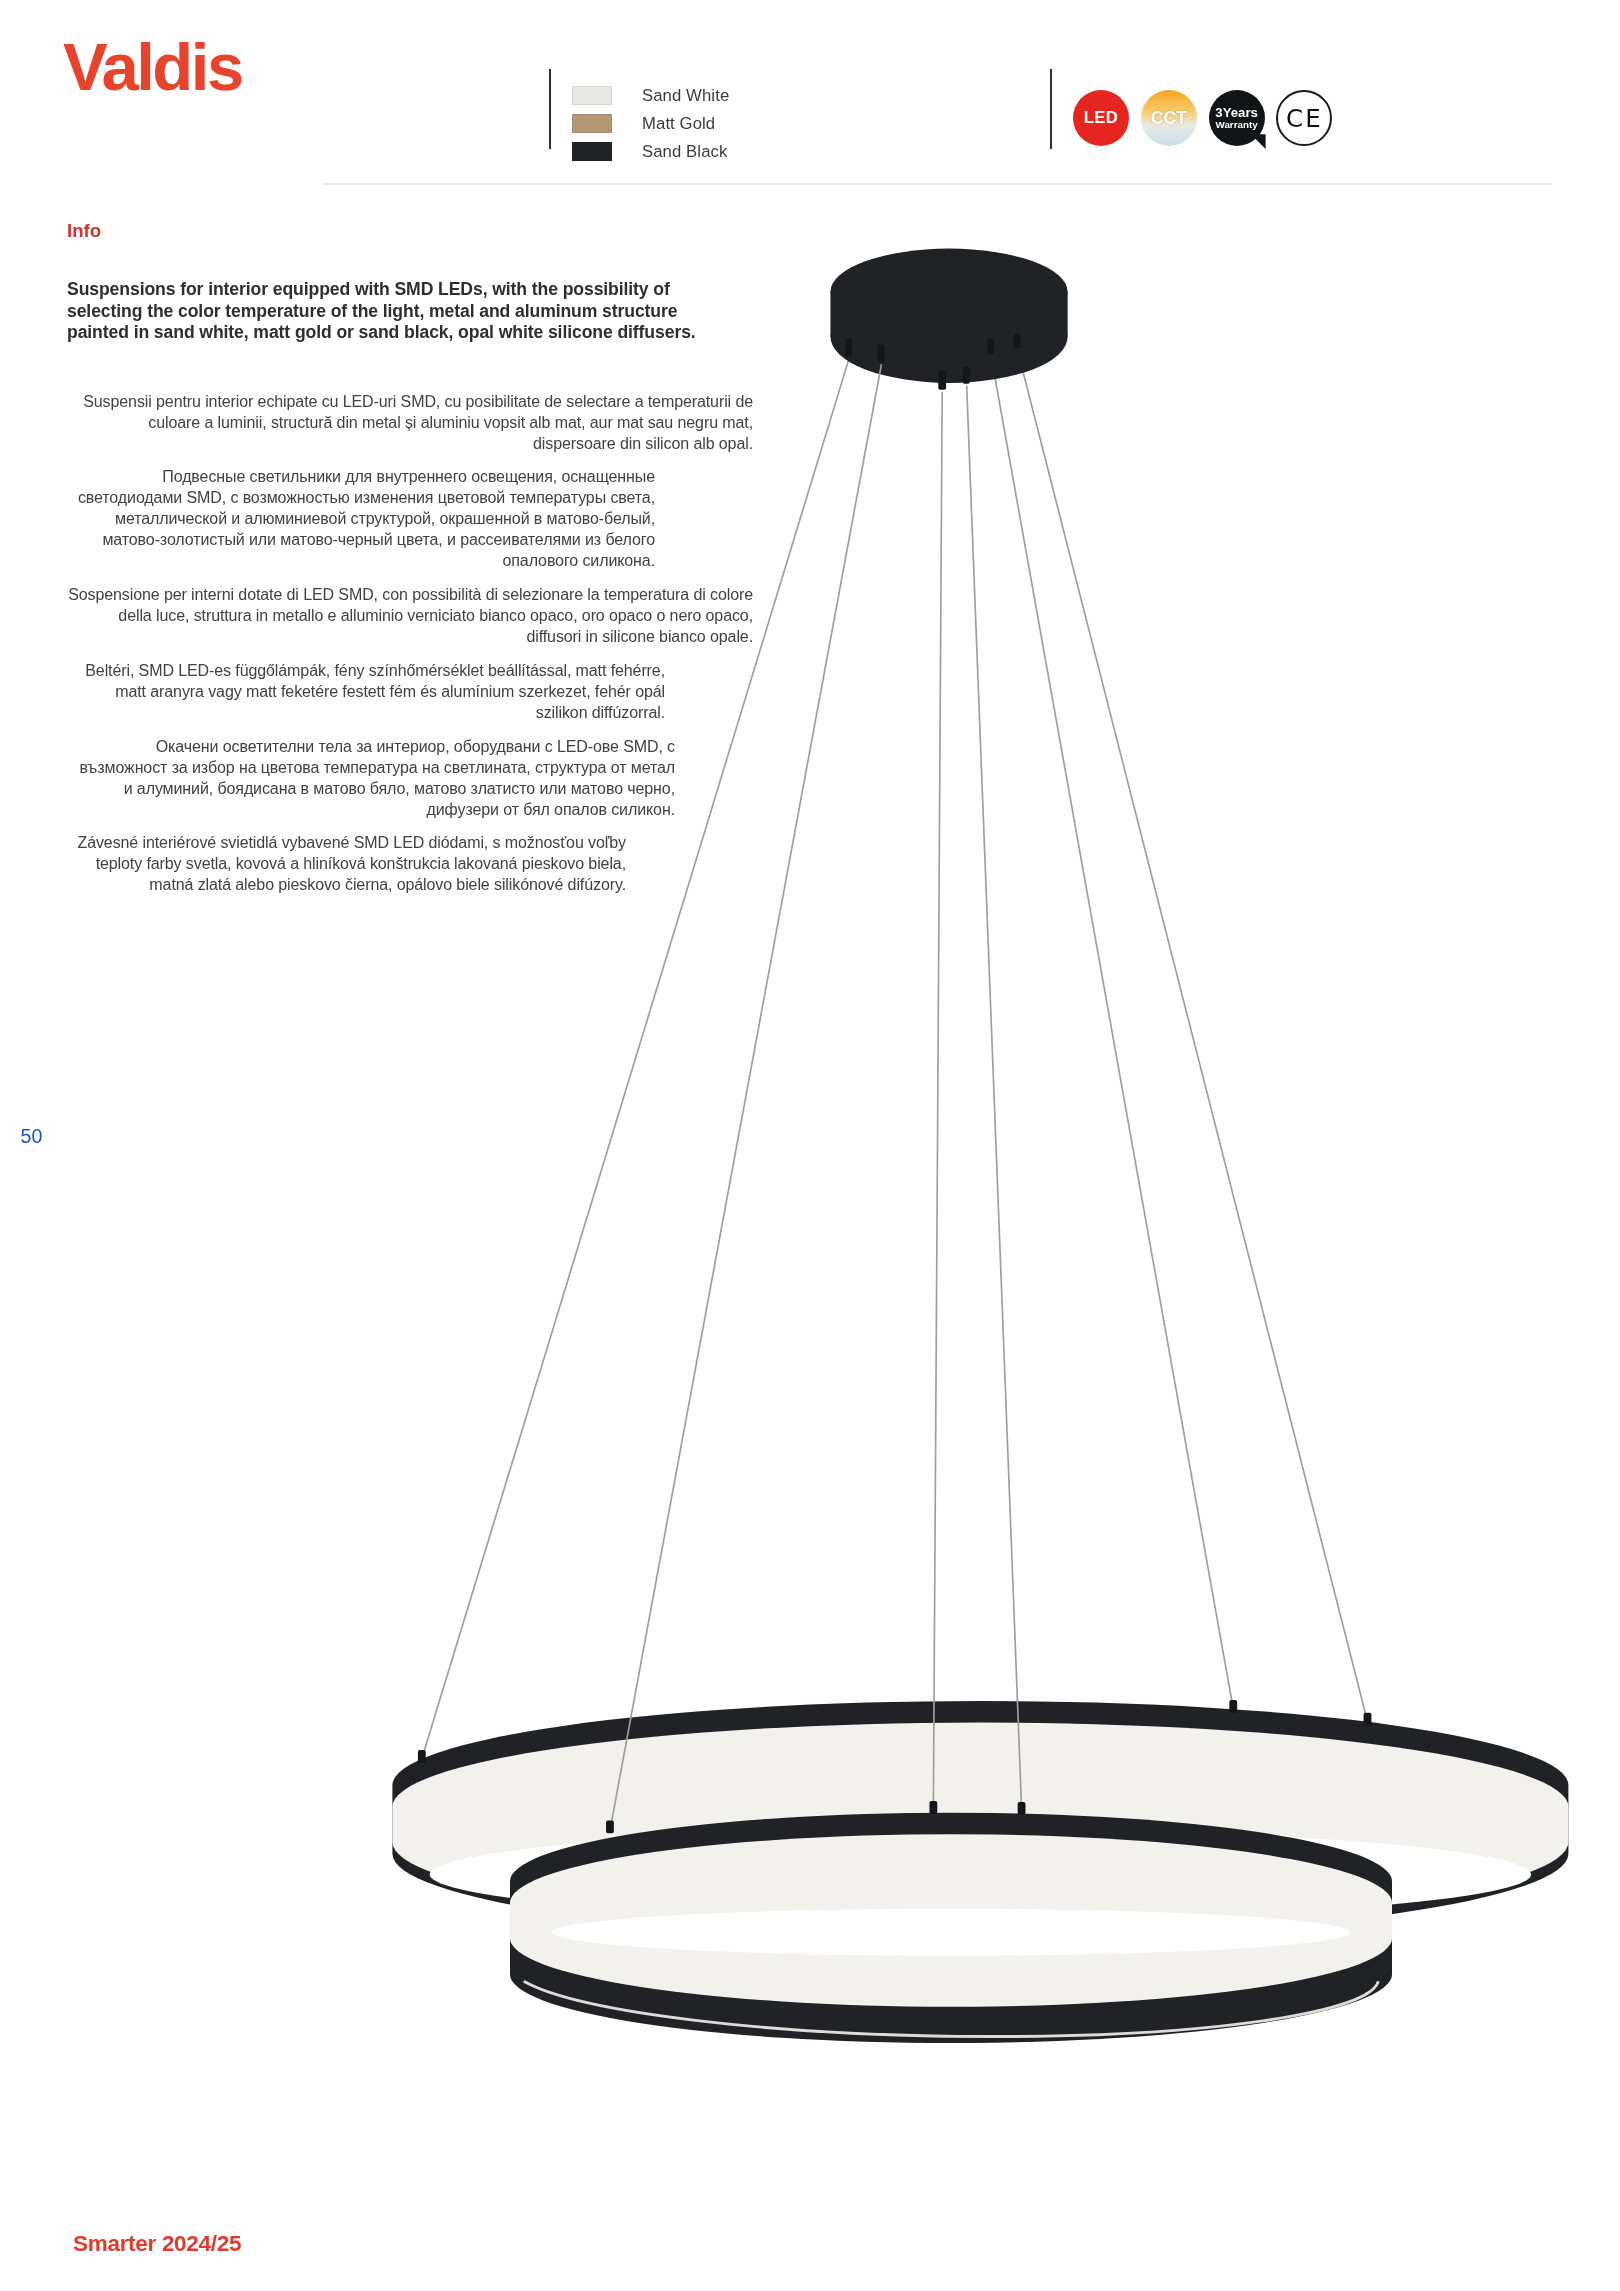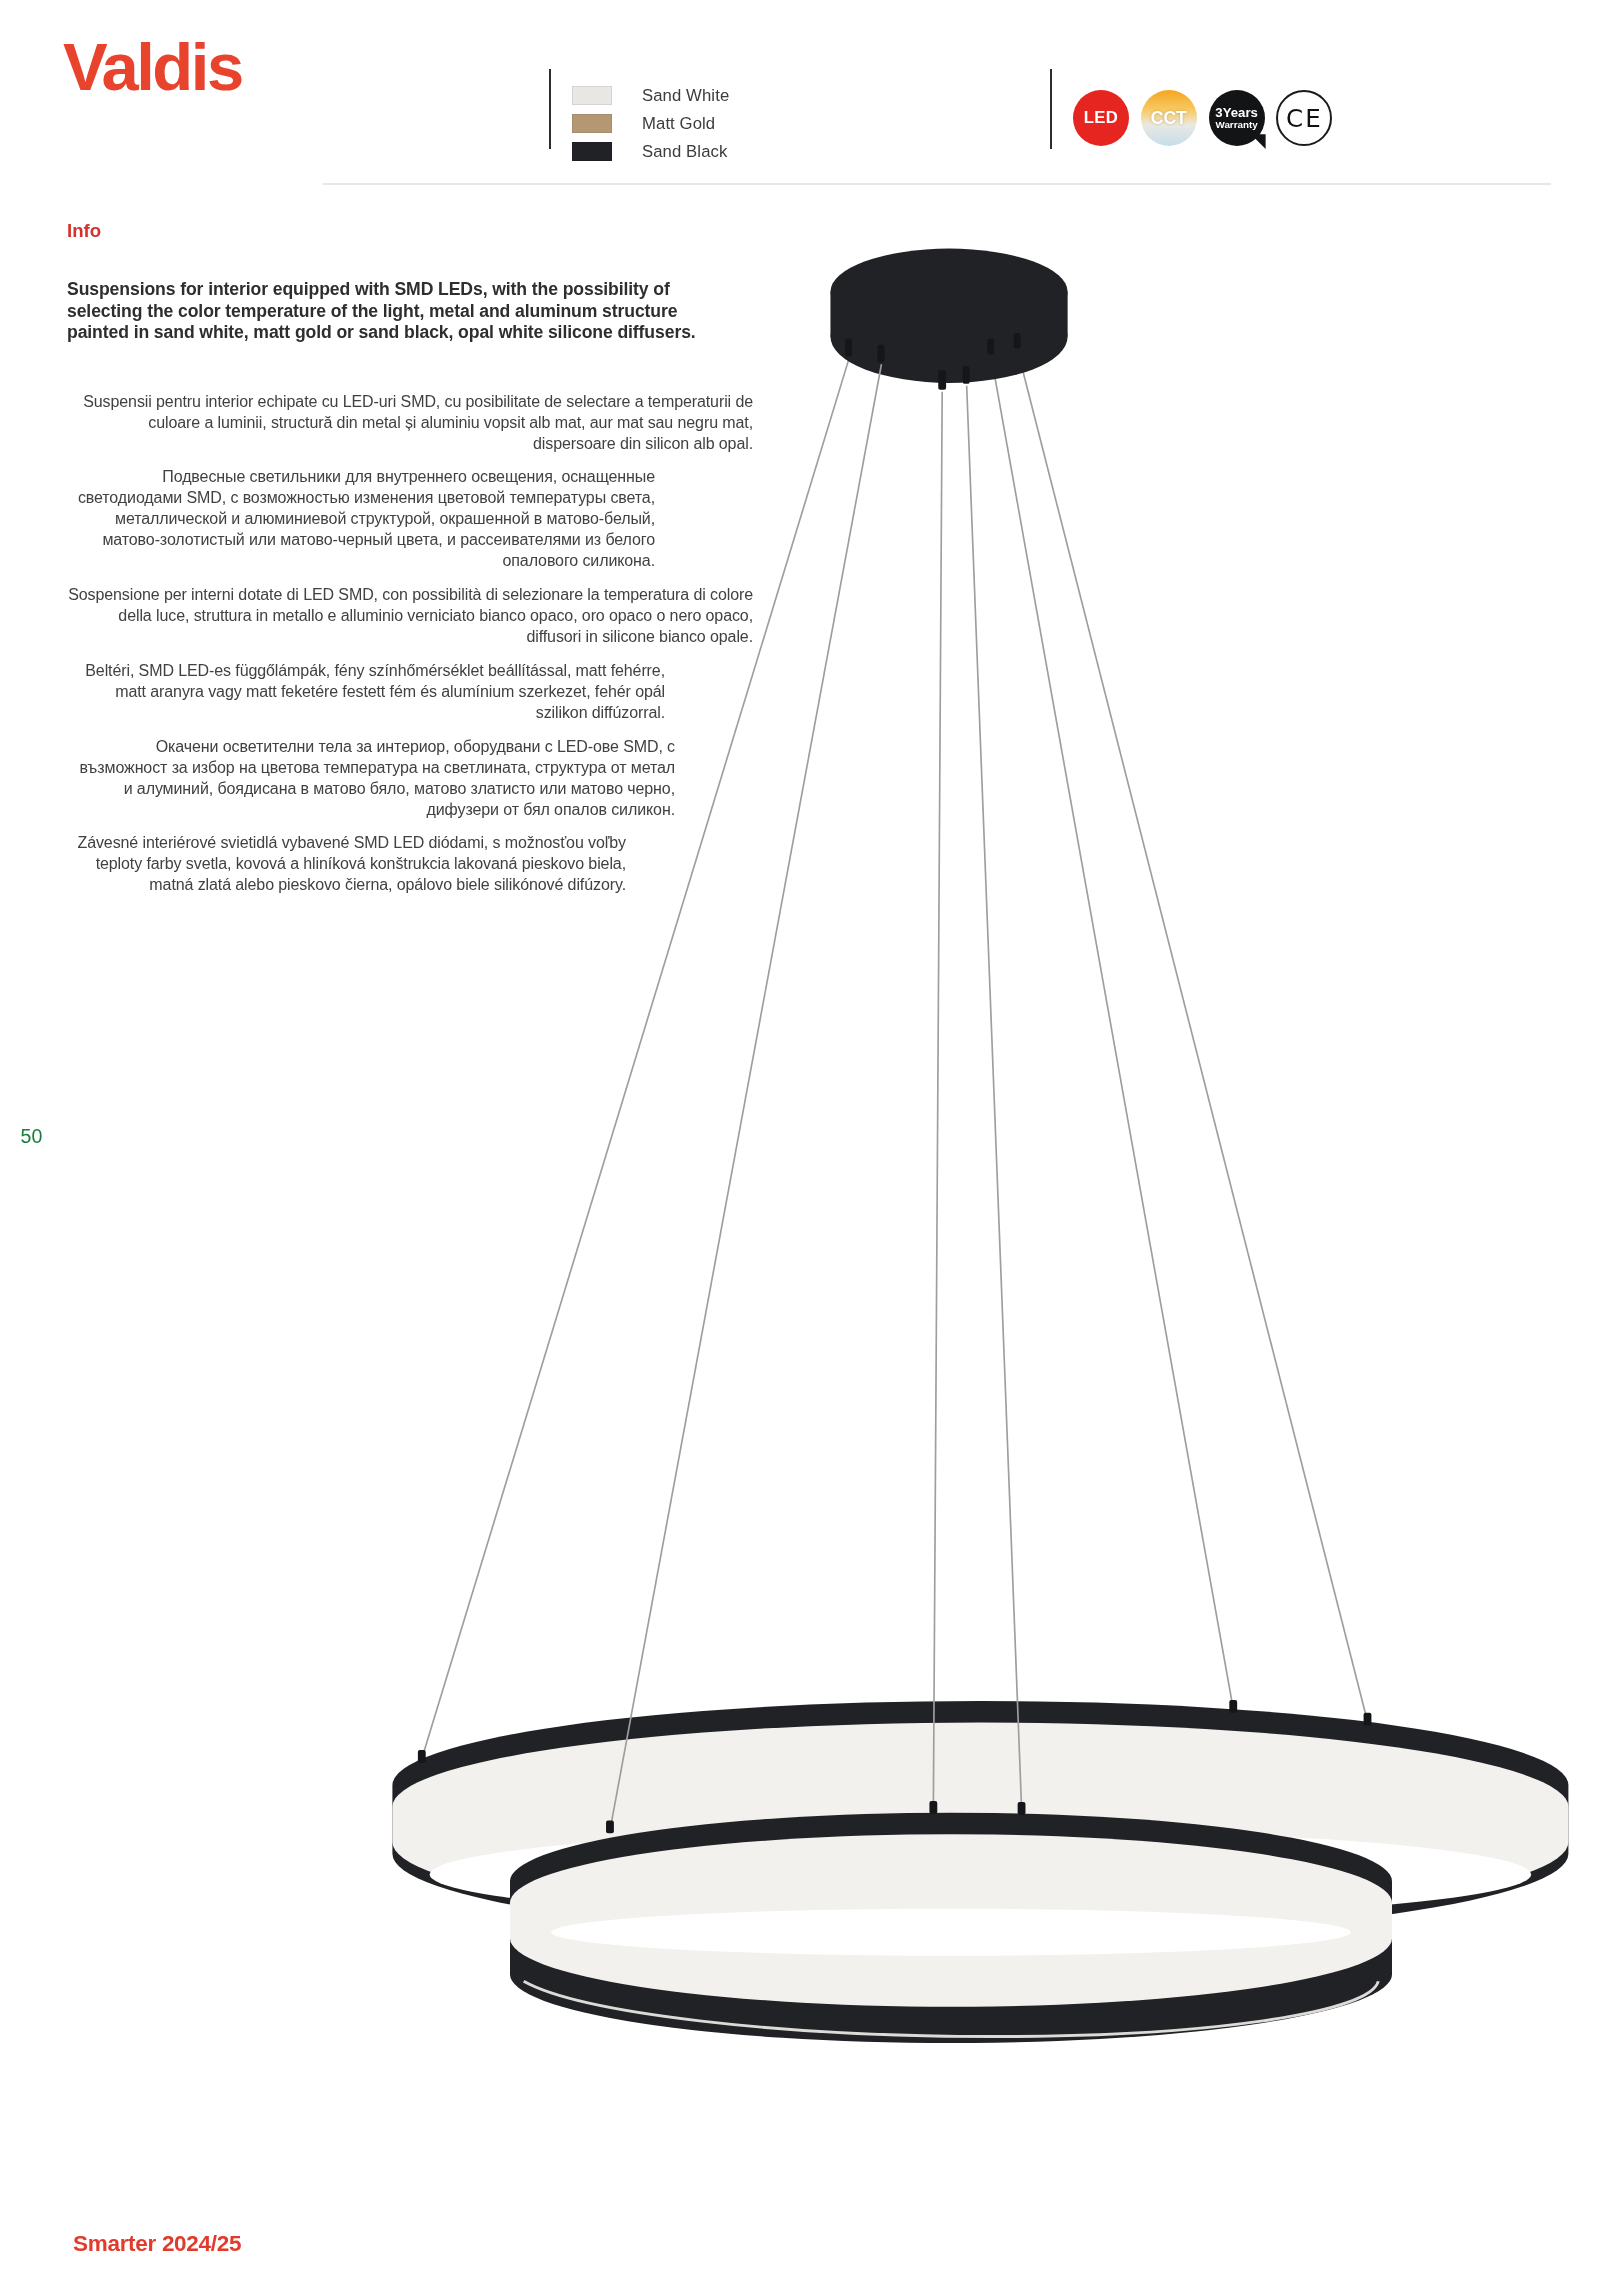--- a/index.html
+++ b/index.html
@@ -38,21 +38,21 @@
   .badge-ce .t { color:#111; font-size:24.5px; font-weight:500; letter-spacing:2px; font-family:"DejaVu Sans", sans-serif; }
   .header-rule { position:absolute; left:323px; top:183px; width:1228px; height:2px; background:#e9e7e4; }
   
   .info-col { position:absolute; left:67px; top:220px; width:686px; }
   .info-heading { font-size:18.6px; font-weight:700; color:var(--info-red); margin-bottom:37px; }
   .desc-en { font-size:17.6px; font-weight:700; color:#2e2e2e; line-height:21.6px;
              width:647px; margin-bottom:47px; letter-spacing:-0.1px; }
   .desc-tr { font-size:16px; color:var(--body-text); line-height:21px; margin-bottom:12.7px;
              letter-spacing:-0.1px;text-align:right; }
   
-  .page-number { position:absolute; left:20.6px; top:1125px; font-size:19.6px; color:#15803d; }
+  .page-number { position:absolute; left:20.6px; top:1125px; font-size:19.6px; color:#1d4ed8; }
   .footer-brand { position:absolute; left:73px; top:2231px; font-size:22.5px; font-weight:700;
                   color:var(--footer-red); letter-spacing:-0.3px; }
   
   .lamp { position:absolute; left:314px; top:176px; width:1274px; height:1921px; }
   .lamp svg { width:100%; height:100%; display:block; }
   .lamp-body { fill:var(--lamp-body); }
   .lamp-dark { fill:#141619; }
   .lamp-stripe { fill:var(--lamp-stripe); }
   .cable { stroke:var(--cable-gray); stroke-width:1.7; fill:none; }
   .hole { fill:#ffffff; }

